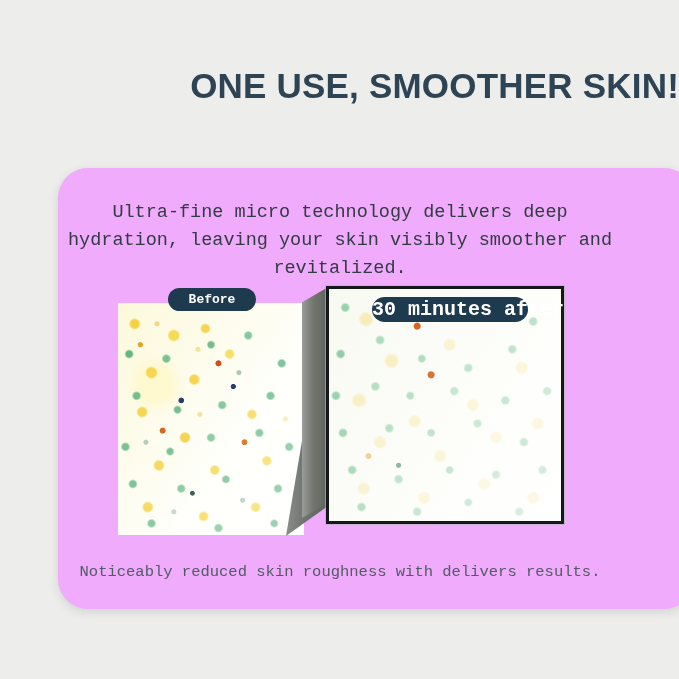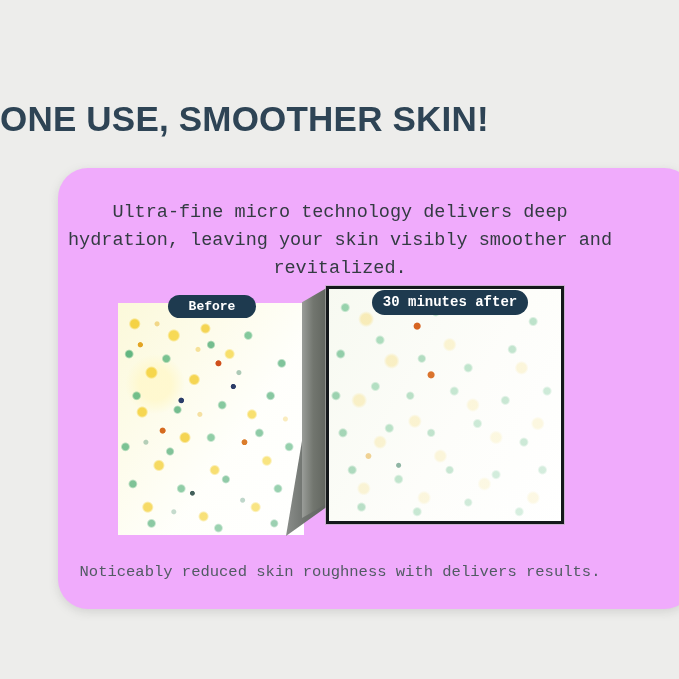--- a/index.html
+++ b/index.html
@@ -15,27 +15,26 @@
     overflow: hidden;
     position: relative;
   }
 
   
   .headline {
     position: absolute;
     left: 0;
     top: 66px;
     width: 679px;
-    text-align: left;
+    text-align: right;
     font-size: 35px;
     font-weight: bold;
     letter-spacing: 0.2px;
     color: #2e4455;
     font-family: "Liberation Sans", sans-serif;
-    margin-top: 33px;
   }
 
   
   .card {
     position: absolute;
     left: 58px;
     top: 168px;
     width: 636px;
     height: 441px;
     background: #f0abfc;
@@ -238,33 +237,33 @@
     background: #1e3a4f;
     color: #ffffff;
     font-weight: bold;
     text-align: center;
     border-radius: 999px;
     z-index: 5;
     white-space: nowrap;
   }
   .badge-before {
     left: 110px;
-    top: 9px;
+    top: 2px;
     width: 88px;
     height: 23px;
     line-height: 23px;
     font-size: 13px;
   }
   .badge-after {
     left: 314px;
-    top: 4px;
+    top: 11px;
     width: 156px;
     height: 25px;
     line-height: 25px;
-    font-size: 14px;
+    font-size: 20px;
   }
 
   
   .caption {
     position: absolute;
     left: 0;
     top: 395px;
     width: 564px;
     text-align: center;
     font-size: 15.5px;

